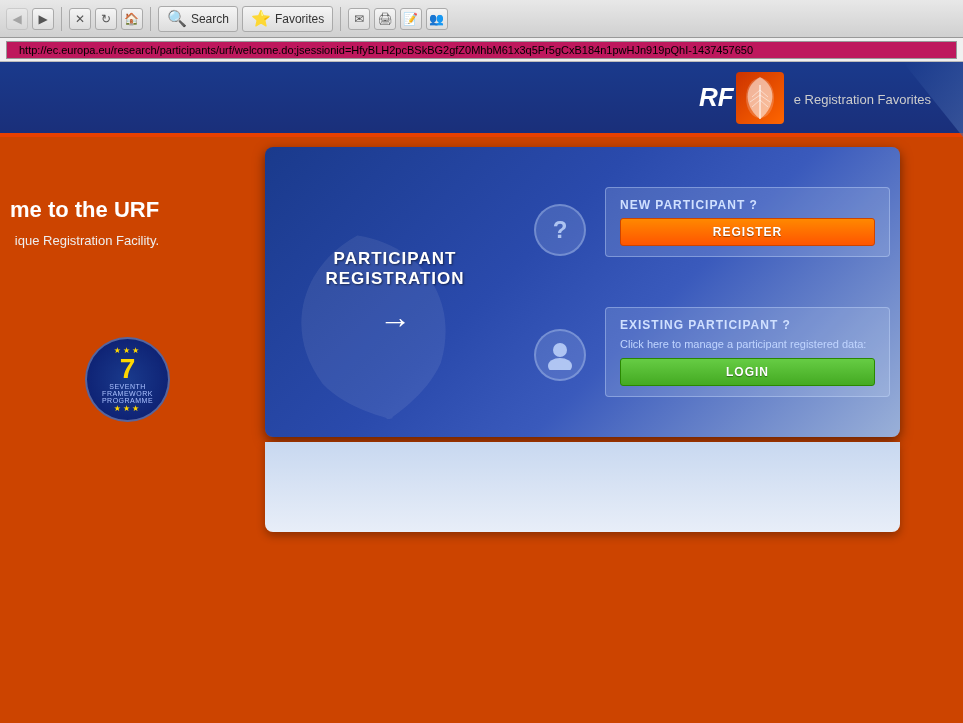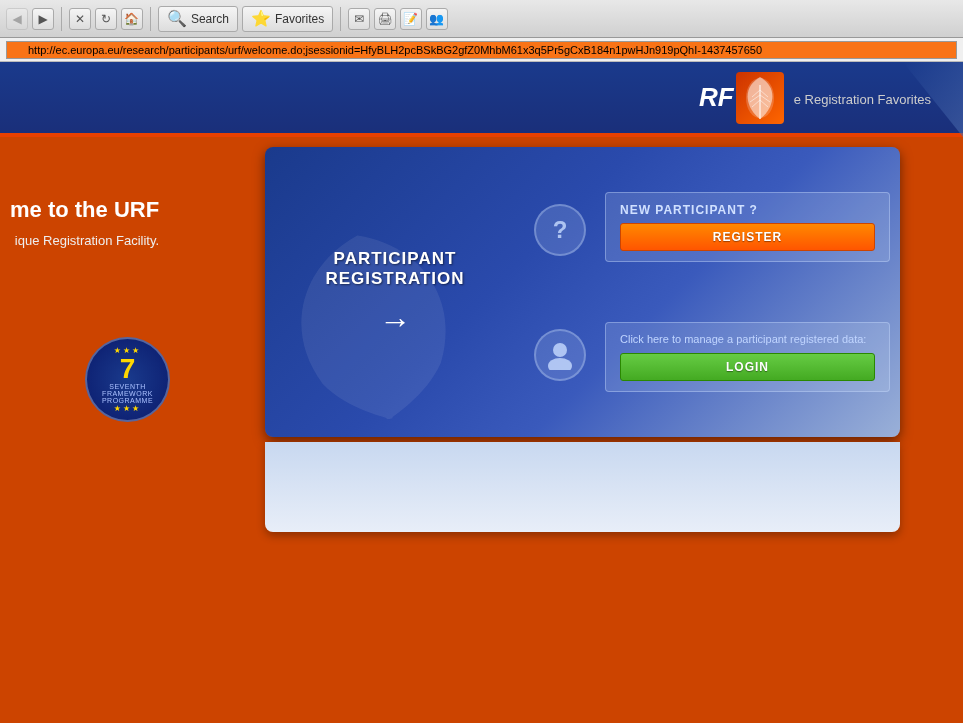--- a/index.html
+++ b/index.html
@@ -42,24 +42,24 @@
       background: #f0f0f0;
       border-bottom: 1px solid #bbb;
       height: 24px;
       display: flex;
       align-items: center;
       padding: 0 6px;
     }
     .address-input {
       flex: 1;
       height: 18px;
-      background: #f97316;
+      background: #be185d;
       border: 1px solid #999;
       font-size: 11px;
-      padding: 0 21px;
+      padding: 0 12px;
       color: #000;
     }
 
     
     .page-content {
       width: 963px;
       height: 661px;
       background: #cc4400;
       position: relative;
       overflow: hidden;
@@ -378,20 +378,21 @@
       </div>
 
       <div class="card-right">
 
         <div class="reg-box">
           <div class="reg-box-title">NEW PARTICIPANT ?</div>
           <button class="reg-btn reg-btn-orange">REGISTER</button>
         </div>
 
         <div class="reg-box">
+          <div class="reg-box-title">EXISTING PARTICIPANT ?</div>
           <div class="reg-box-desc">Click here to manage a participant registered data:</div>
           <button class="reg-btn reg-btn-green">LOGIN</button>
         </div>
       </div>
     </div>
 
     <div class="bottom-strip"></div>
 
   </div>
 </div>

